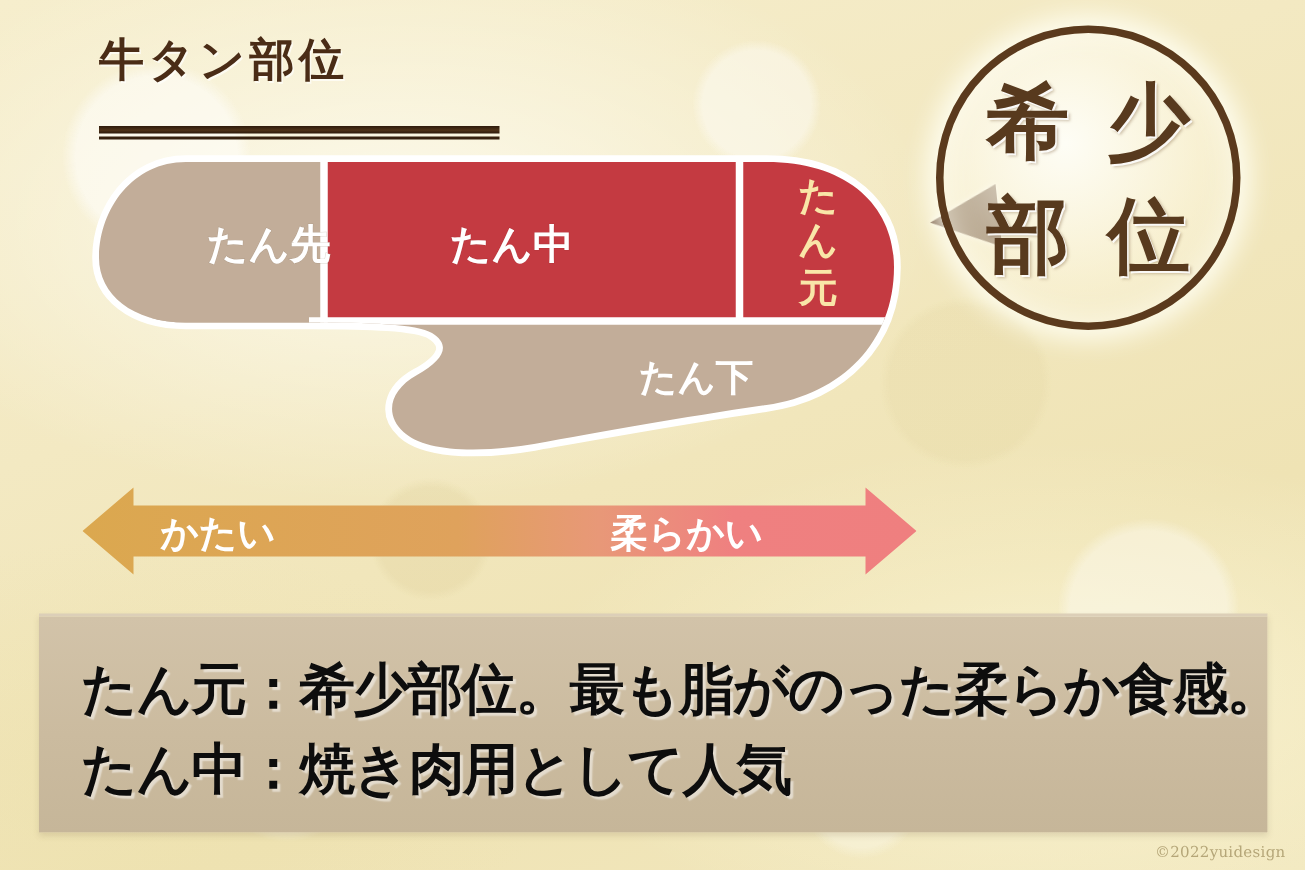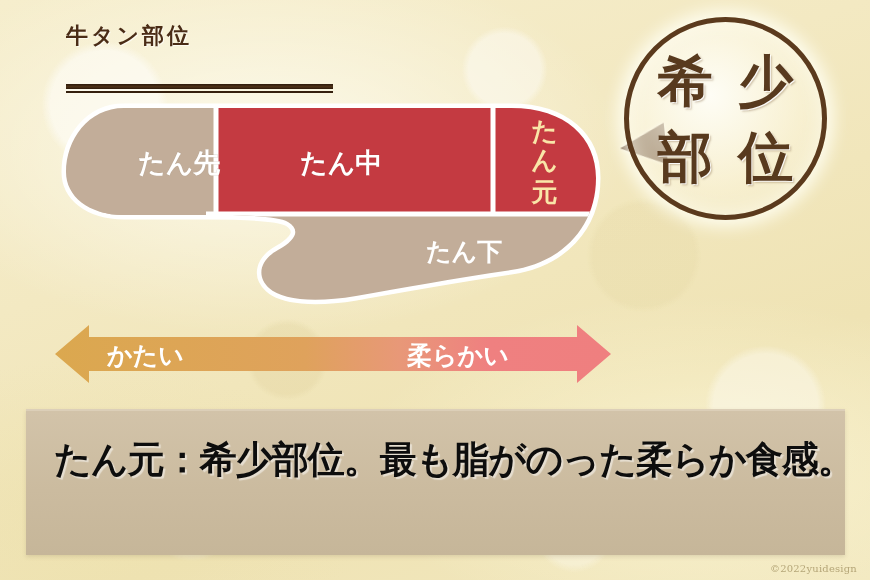--- a/index.html
+++ b/index.html
@@ -43,21 +43,21 @@
 
   
   .title-block {
     position: absolute;
     left: 66px;
     top: 24px;
     width: 280px;
   }
   .title-text {
     font-family: Liberation Sans, sans-serif;
-    font-size: 22px;
+    font-size: 30px;
     font-weight: bold;
     letter-spacing: 3px;
     color: #4a2c16;
     text-shadow: 1px 1px 0 rgba(255,255,255,0.65);
     line-height: 1.1;
   }
   .title-rule {
     position: absolute;
     left: 66px;
     top: 84px;
@@ -278,17 +278,18 @@
                L 556 36
                L 522 65 L 522 53
                L 34 53 L 34 65 Z" fill="url(#arrowGrad)"></path>
       <text class="arrow-label" x="52" y="46">かたい</text>
       <text class="arrow-label" x="352" y="46">柔らかい</text>
     </svg>
   </div>
 
   <div class="note-box">
     <div class="note-line">たん元：希少部位。最も脂がのった柔らか食感。</div>
+    <div class="note-line">たん中：焼き肉用として人気</div>
   </div>
 
   <div class="credit">©2022yuidesign</div>
 
 </div>
 
 </body></html>

